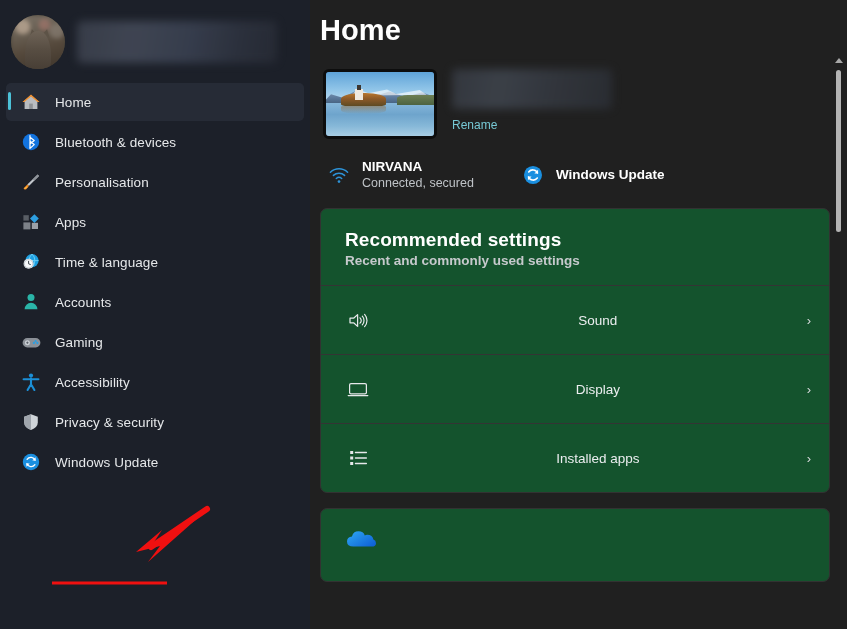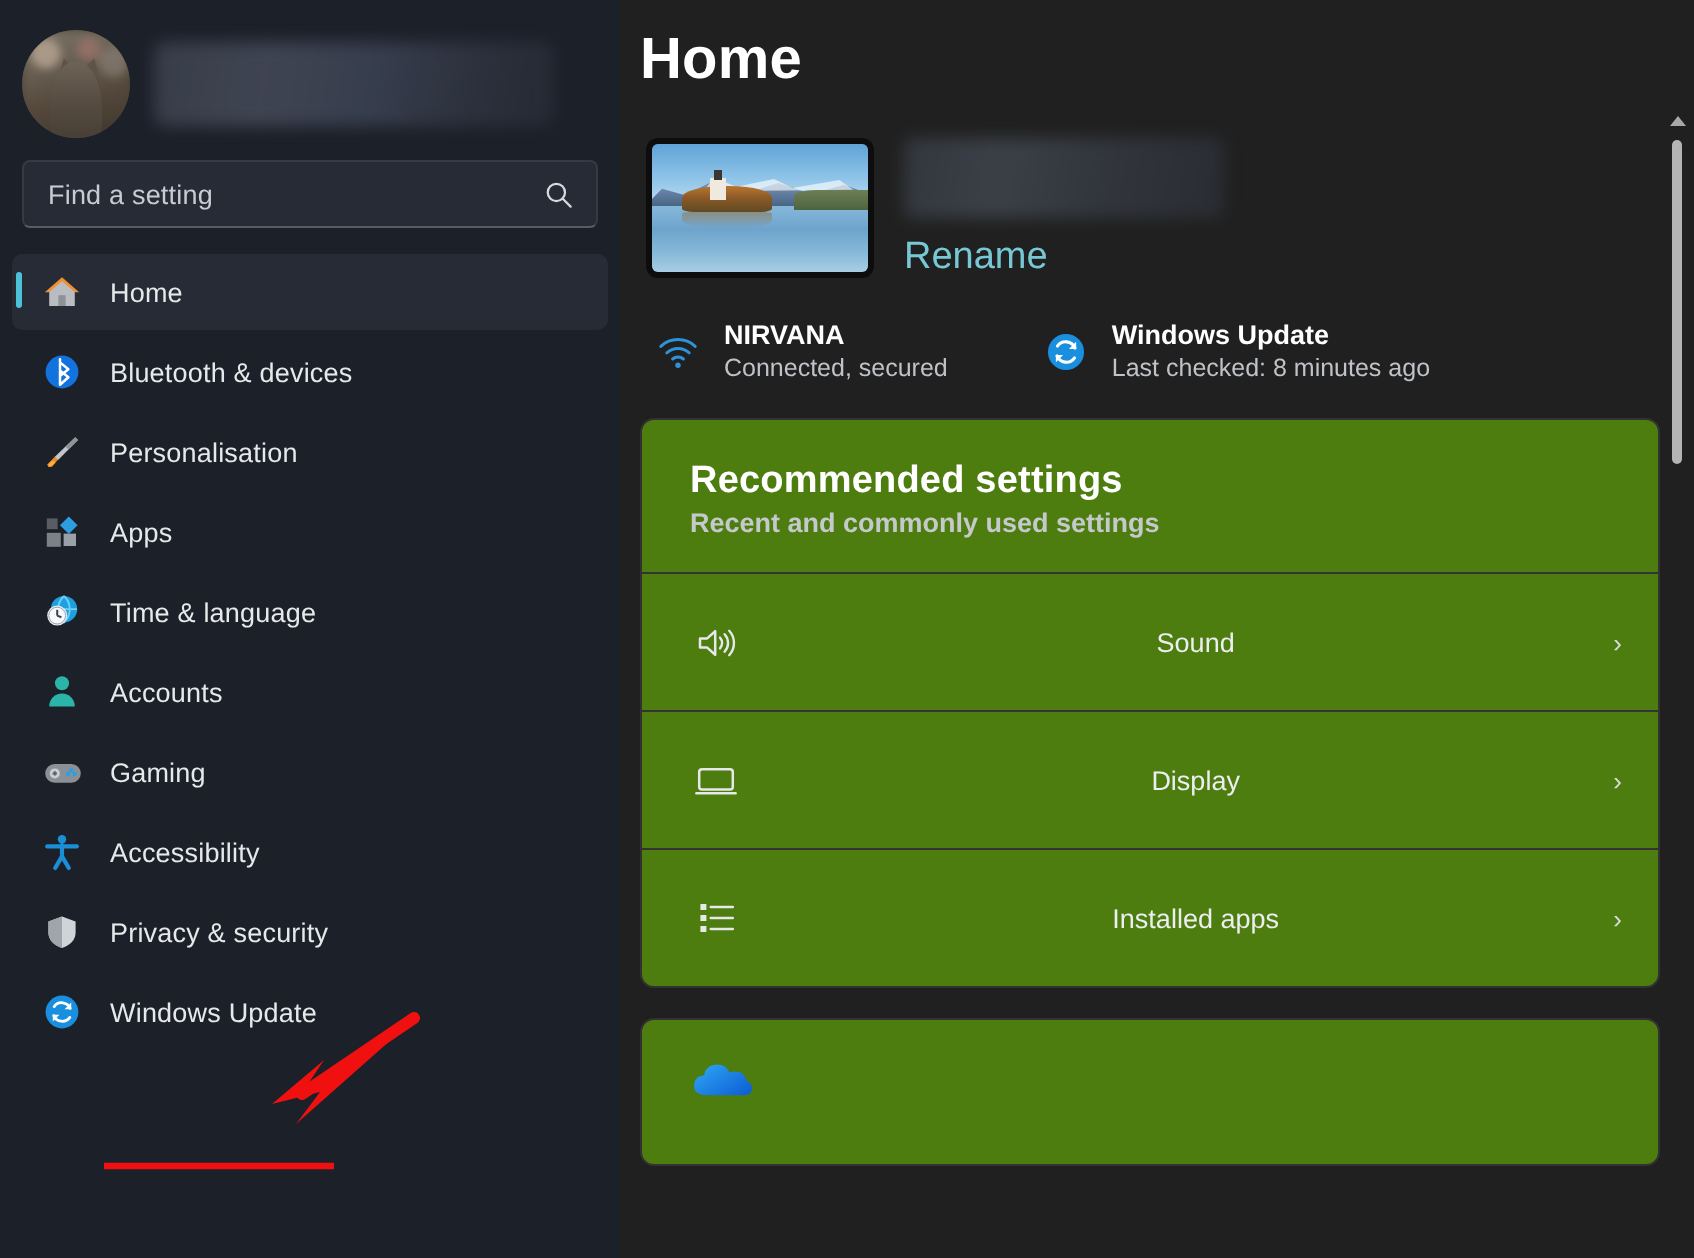--- a/index.html
+++ b/index.html
@@ -138,32 +138,32 @@
     border-radius: 10% 10% 46% 46%; }
   .thumb .rshore { position: absolute; right: 0; top: 36%; width: 34%; height: 16%;
     background: linear-gradient(180deg, #6d7f54 0%, #4d6340 100%); border-radius: 30% 0 0 0; }
 
   .device-info { padding-left: 15px; }
   .device-name-redacted {
     width: 160px; height: 40px; border-radius: 4px;
     background: linear-gradient(100deg, #34383f 0%, #3d424a 30%, #33373e 62%, #2a2d33 100%);
     filter: blur(4px); opacity: .95;
   }
-  .rename { font-size: 19px; color: #76c8d4; margin-top: 9px; cursor: pointer; }
+  .rename { font-size: 12px; color: #76c8d4; margin-top: 9px; cursor: pointer; }
 
   .status-row { display: flex; padding: 20px 12px 0 16px; }
   .status-item { display: flex; align-items: center; }
   .status-ico { width: 26px; flex: 0 0 26px; display: flex; align-items: center; justify-content: center; margin-right: 10px; }
   .status-title { font-size: 13.5px; font-weight: bold; color: #ffffff; }
   .status-sub { font-size: 12.5px; color: #bfc3c7; margin-top: 2px; }
   .status-item.second { margin-left: 46px; }
 
   .card {
     margin: 18px 17px 0 10px;
-    background: #4d7c0f;
+    background: #14532d;
     border: 1px solid #323232;
     border-radius: 7px;
     overflow: hidden;
   }
   .card-head { padding: 20px 0 17px 24px; }
   .card-title { font-size: 19px; font-weight: bold; color: #ffffff; letter-spacing: .1px; }
   .card-sub { font-size: 13.5px; color: #c6c9cc; margin-top: 2px; font-weight: bold; }
   .card-row {
     height: 69px; display: flex; align-items: center;
     border-top: 1px solid #343434;
@@ -199,31 +199,20 @@
     <div class="profile">
       <div class="avatar">
         <div class="av-bg"></div>
         <div class="ear-l"></div>
         <div class="ear-r"></div>
         <div class="av-cat"></div>
       </div>
       <div class="name-redacted"></div>
     </div>
 
-    <div class="search-wrap">
-      <div class="search-box">
-        <span class="ph">Find a setting</span>
-        <span class="mag">
-          <svg width="15" height="15" viewBox="0 0 16 16">
-            <circle cx="6.6" cy="6.6" r="4.6" fill="none" stroke="#d6d9dd" stroke-width="1.2"></circle>
-            <line x1="10" y1="10" x2="14.2" y2="14.2" stroke="#d6d9dd" stroke-width="1.2" stroke-linecap="round"></line>
-          </svg>
-        </span>
-      </div>
-    </div>
 
     <div class="nav">
 
       <div class="nav-item selected">
         <span class="nav-ico">
           <svg width="20" height="20" viewBox="0 0 20 20">
             <path d="M10 3.2 L18 10 L16.4 10 L16.4 17 L3.6 17 L3.6 10 L2 10 Z" fill="#b9bcc0"></path>
             <path d="M10 2.6 L18.6 10.1 L16.6 10.1 L10 4.6 L3.4 10.1 L1.4 10.1 Z" fill="#f09030"></path>
             <rect x="8.2" y="11.6" width="3.6" height="5.4" fill="#8e9195"></rect>
           </svg>
@@ -384,21 +373,20 @@
           <svg width="22" height="22" viewBox="0 0 20 20">
             <circle cx="10" cy="10" r="8.2" fill="#1a8fe0"></circle>
             <path d="M14.1 8.2 A4.6 4.6 0 0 0 6.1 7.3" fill="none" stroke="#fff" stroke-width="1.4" stroke-linecap="round"></path>
             <path d="M5.9 11.8 A4.6 4.6 0 0 0 13.9 12.7" fill="none" stroke="#fff" stroke-width="1.4" stroke-linecap="round"></path>
             <path d="M14.6 5.3 L14.6 8.6 L11.3 8.6 Z" fill="#fff"></path>
             <path d="M5.4 14.7 L5.4 11.4 L8.7 11.4 Z" fill="#fff"></path>
           </svg>
         </span>
         <div>
           <div class="status-title">Windows Update</div>
-          <div class="status-sub">Last checked: 8 minutes ago</div>
         </div>
       </div>
     </div>
 
     <div class="card">
       <div class="card-head">
         <div class="card-title">Recommended settings</div>
         <div class="card-sub">Recent and commonly used settings</div>
       </div>
 

